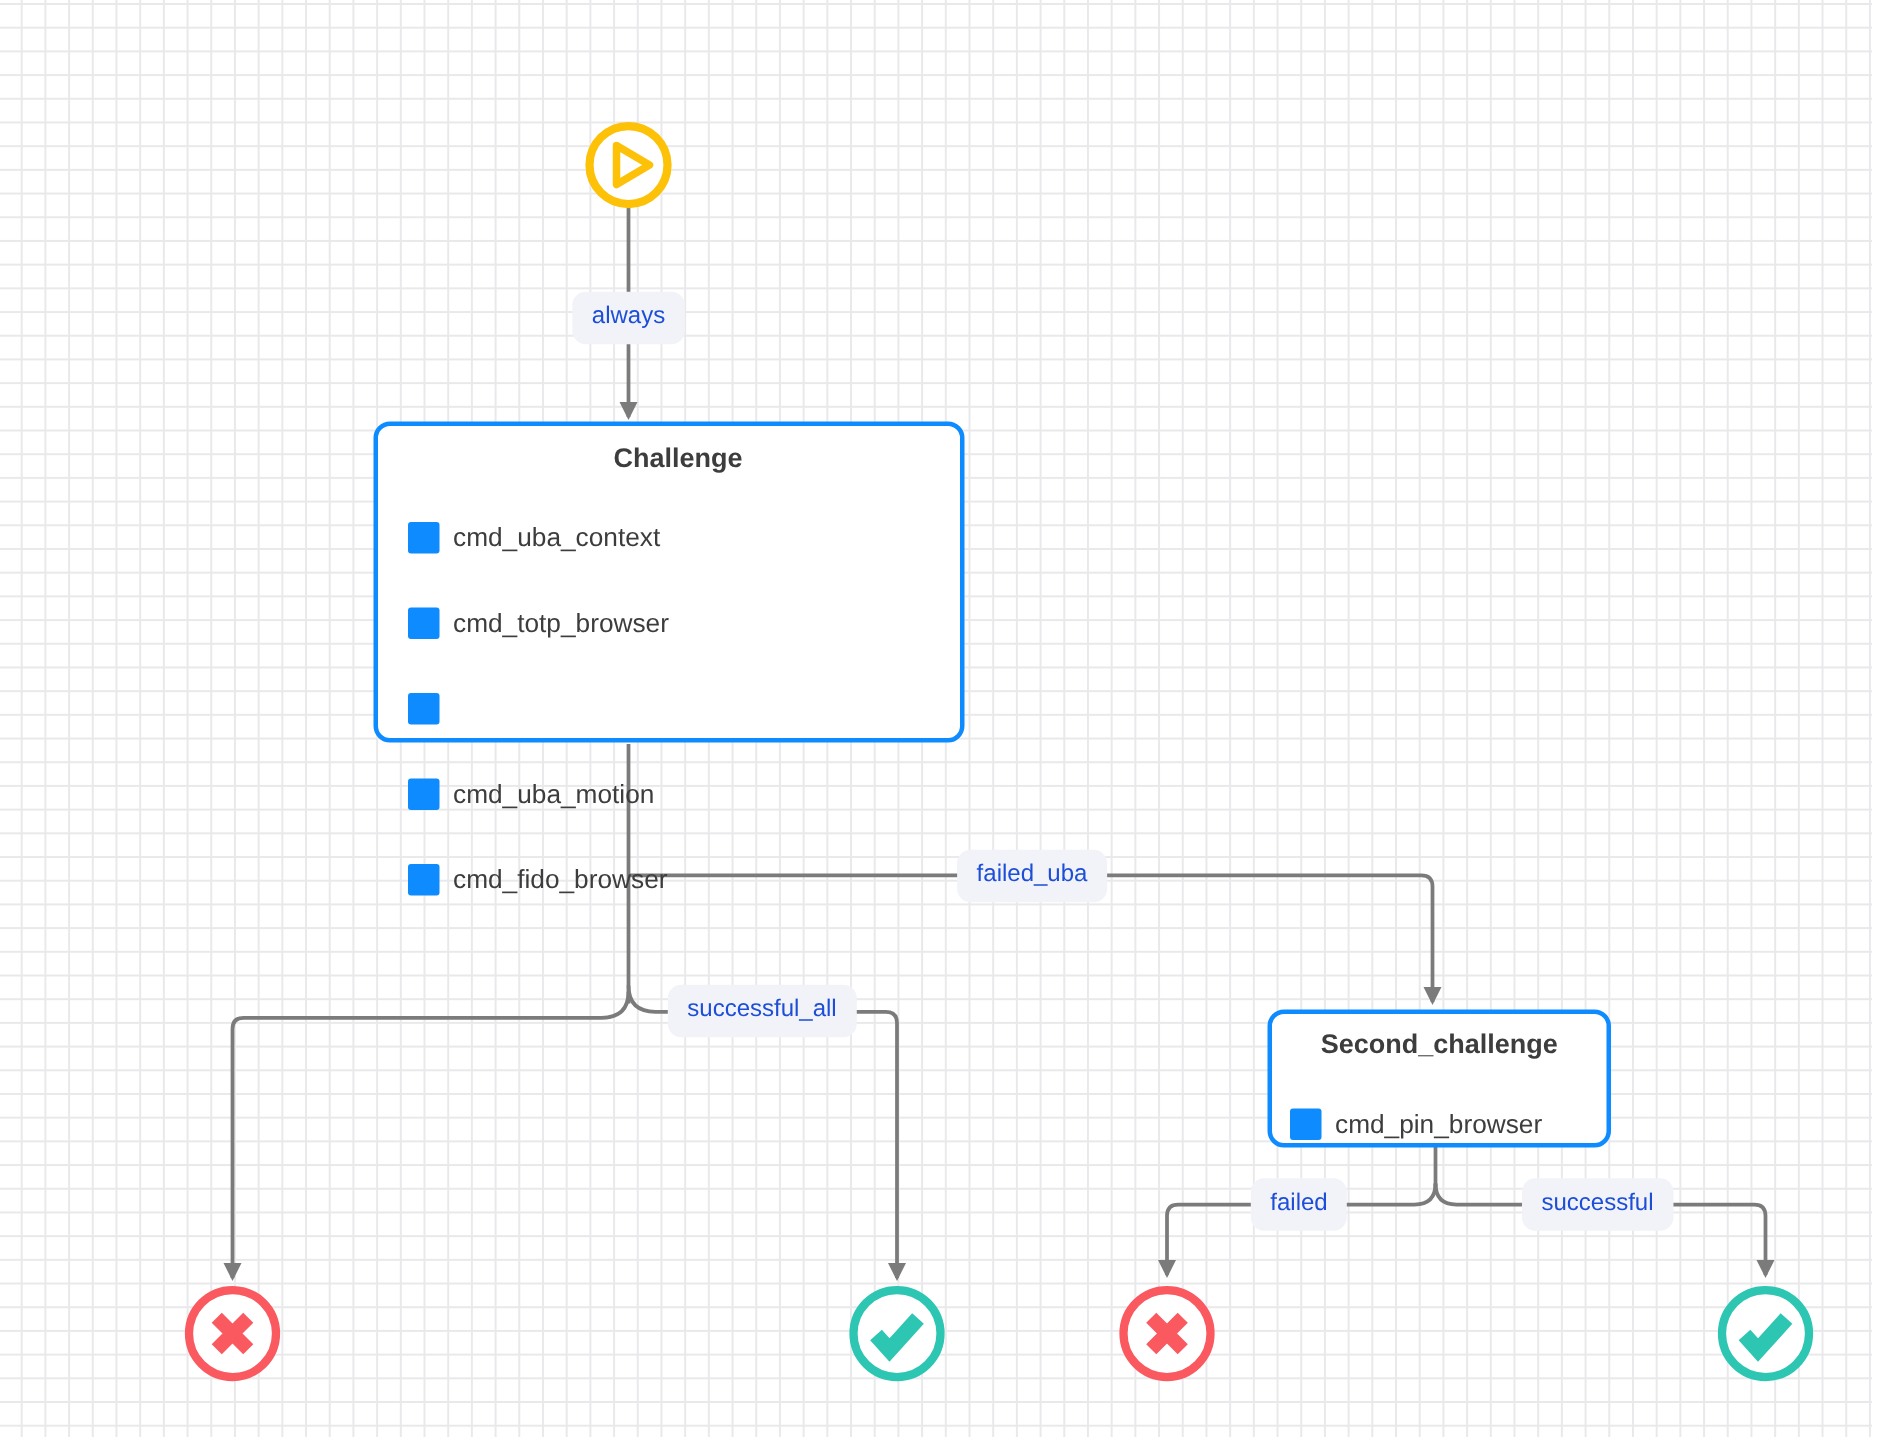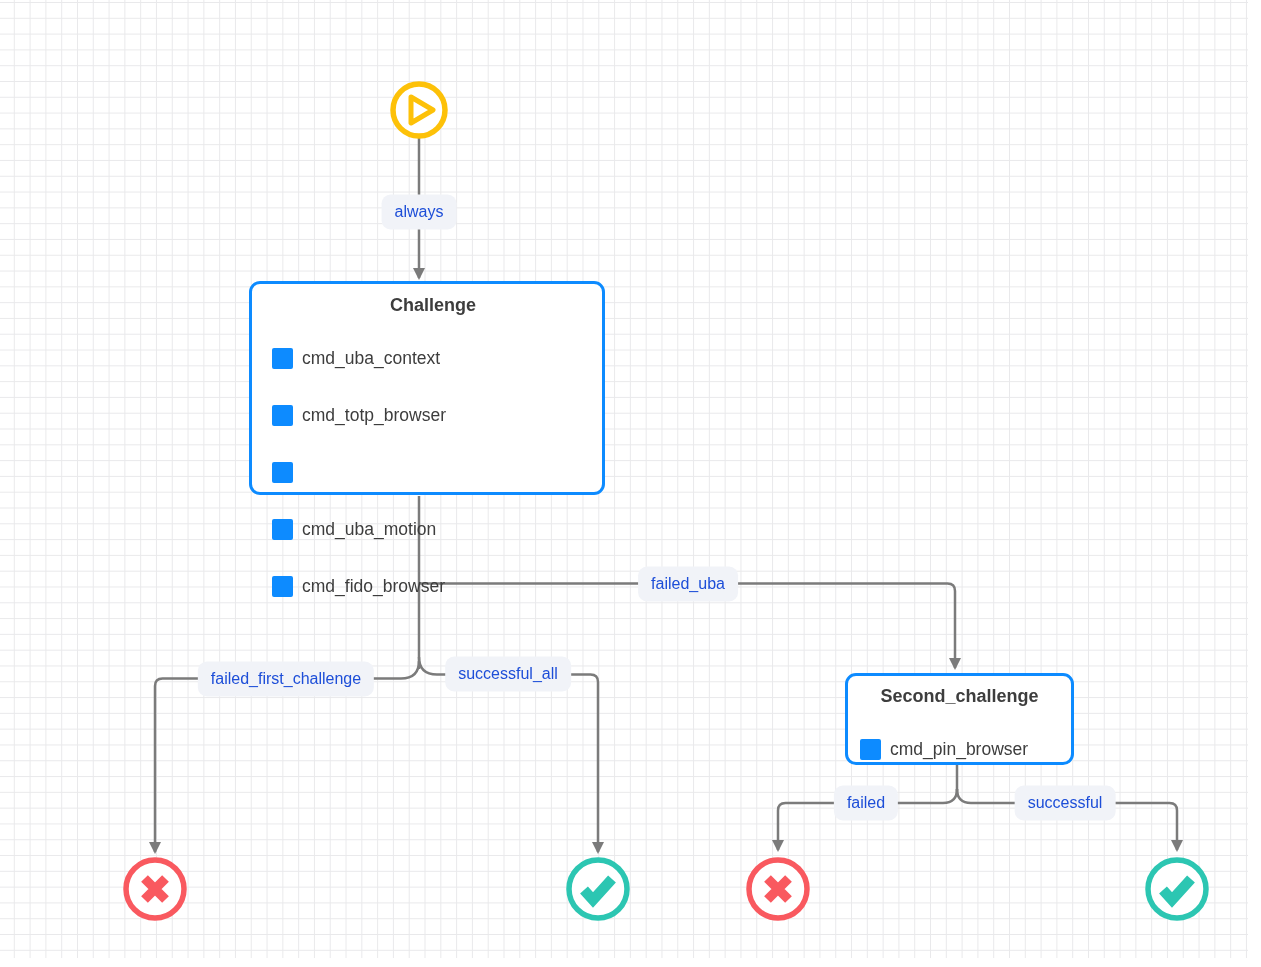--- a/index.html
+++ b/index.html
@@ -66,21 +66,21 @@
   .node-item .sq {
     width: 21px;
     height: 21px;
     flex: 0 0 21px;
     background: #0d8bff;
     border-radius: 2px;
   }
   .challenge-node {
     left: 249px;
     top: 281px;
-    width: 356px;
+    width: 394px;
     height: 214px;
     padding: 8px 8px 8px 20px;
   }
   .second-node {
     left: 845px;
     top: 673px;
     width: 229px;
     height: 92px;
     padding: 7px 12px 7px 12px;
   }
@@ -178,17 +178,16 @@
   <div class="node second-node">
     <div class="node-title">Second_challenge</div>
     <div class="node-item">
       <span class="sq"></span>
       <span>cmd_pin_browser</span>
     </div>
   </div>
 
   <div class="edge-label" style="left:419px; top:212px;">always</div>
   <div class="edge-label" style="left:688px; top:584px;">failed_uba</div>
-  <div class="edge-label" style="left:286px; top:679px;">failed_first_challenge</div>
   <div class="edge-label" style="left:508px; top:674px;">successful_all</div>
   <div class="edge-label" style="left:866px; top:803px;">failed</div>
   <div class="edge-label" style="left:1065px; top:803px;">successful</div>
 </div>
 
 </body></html>

